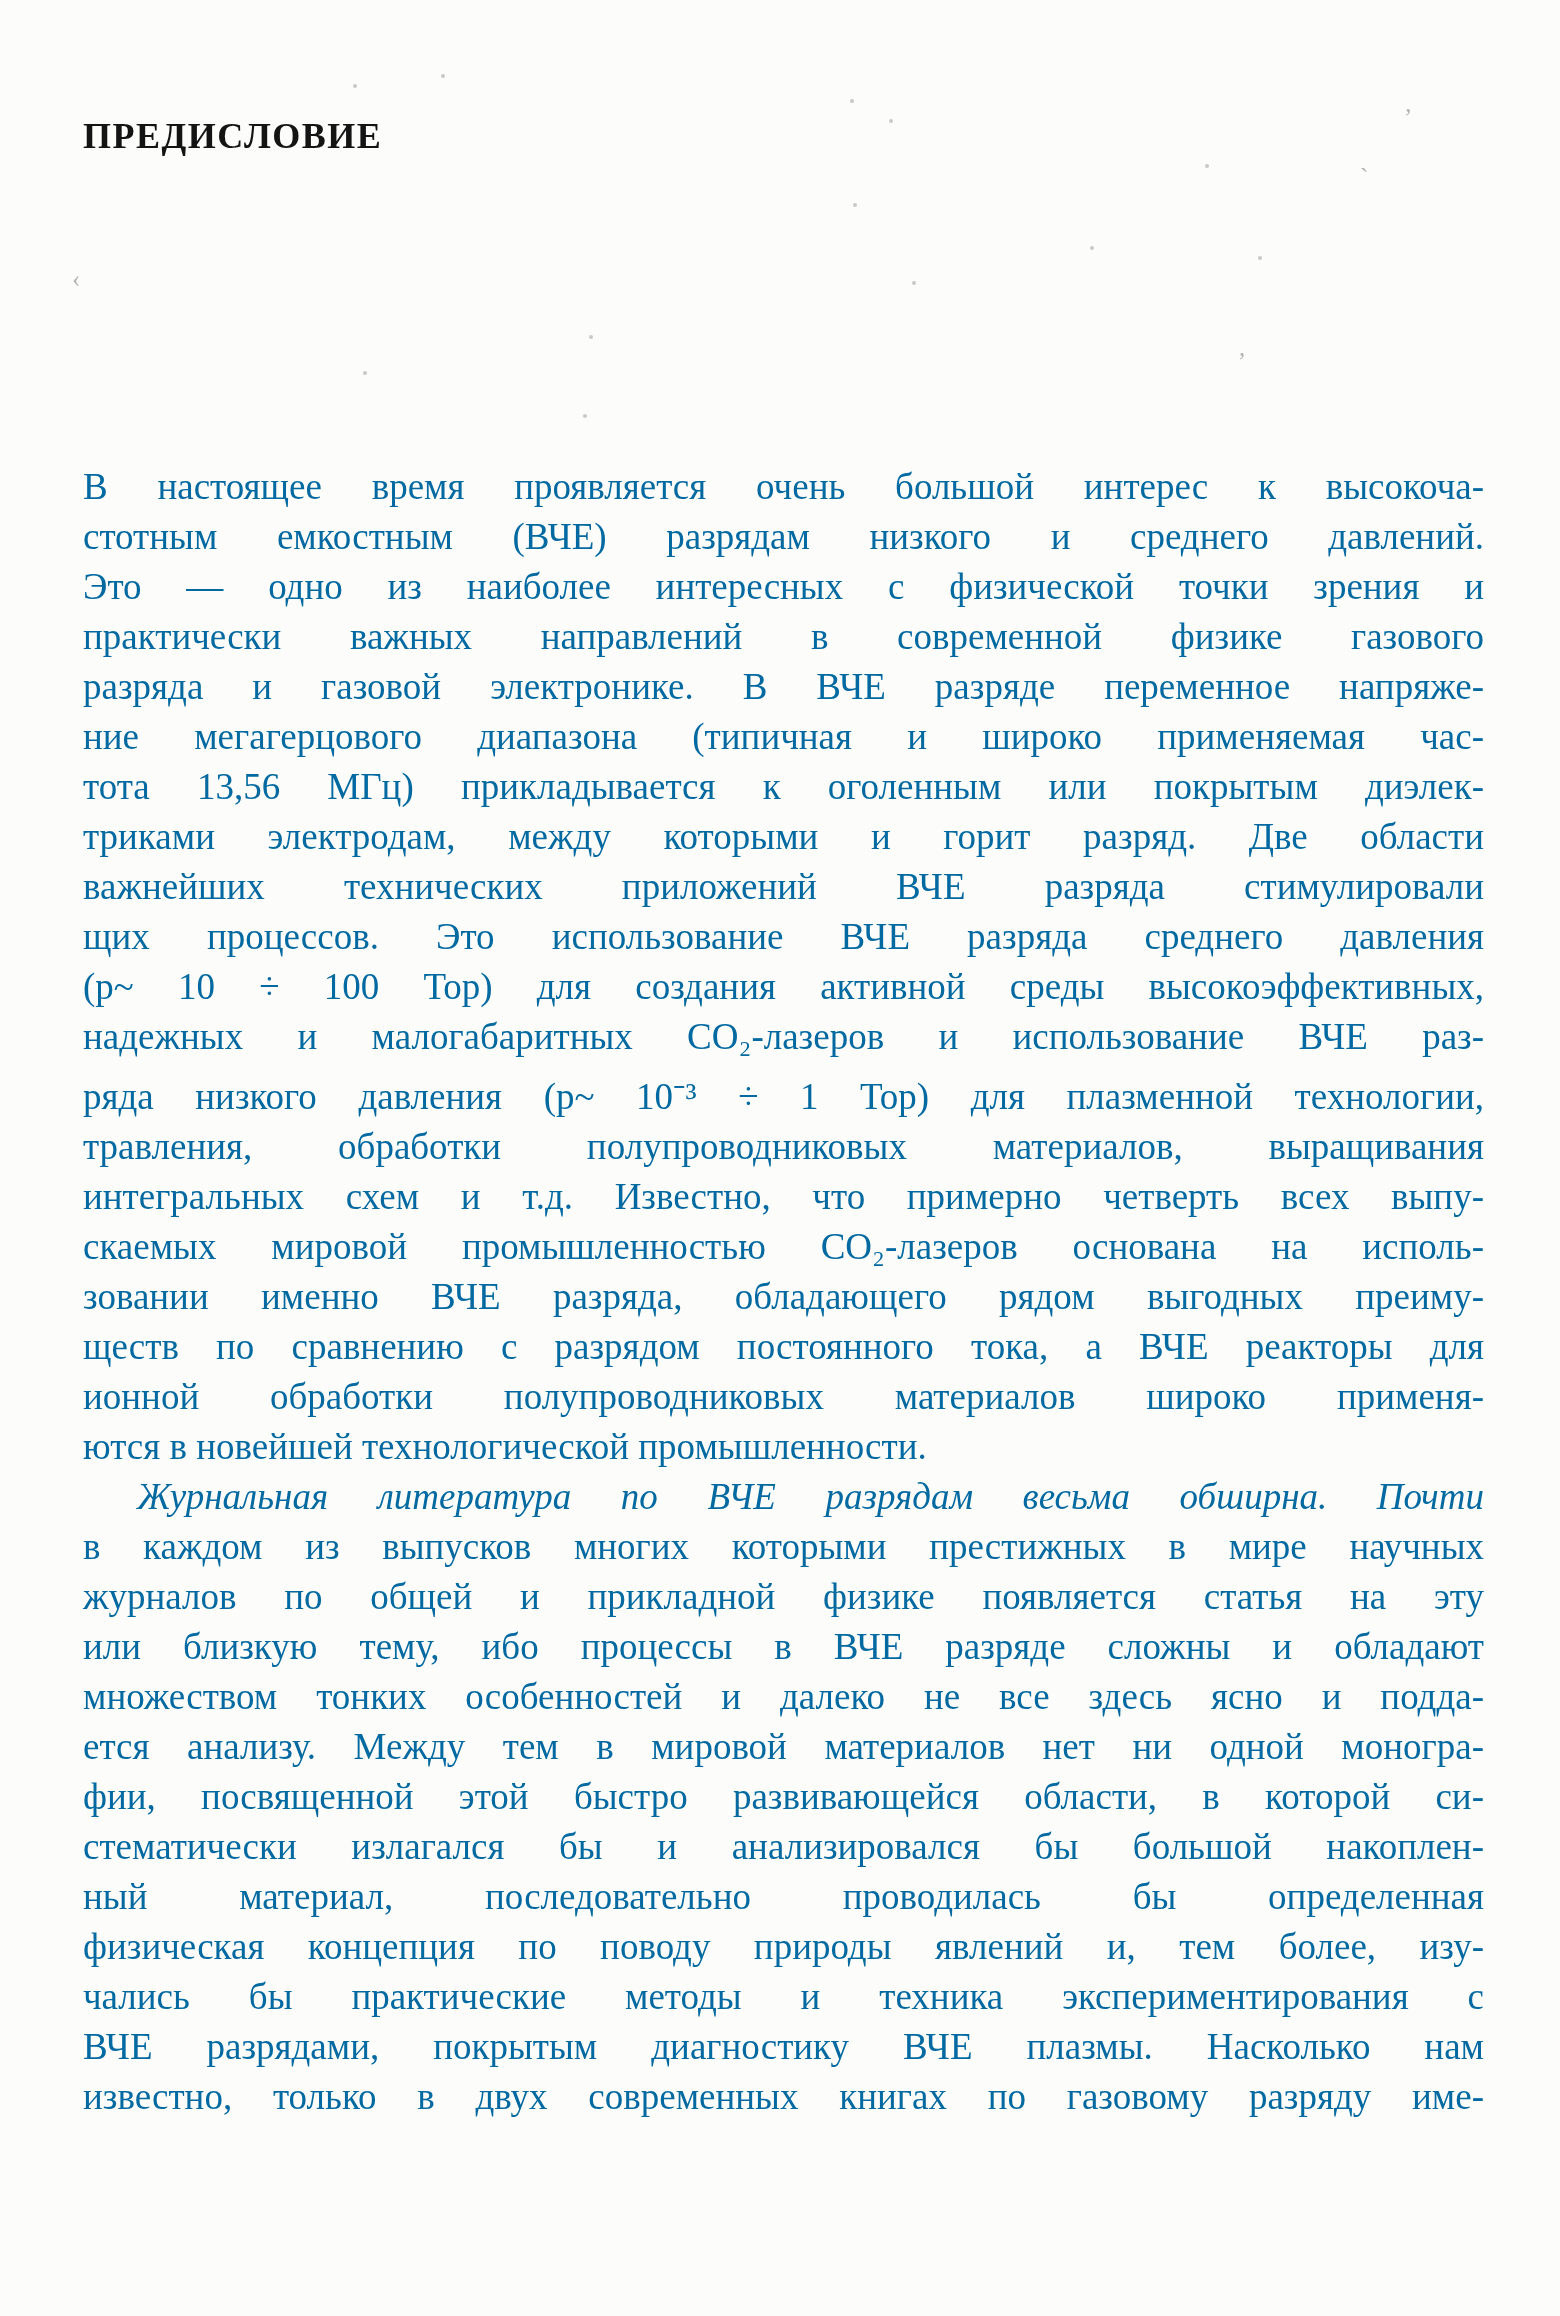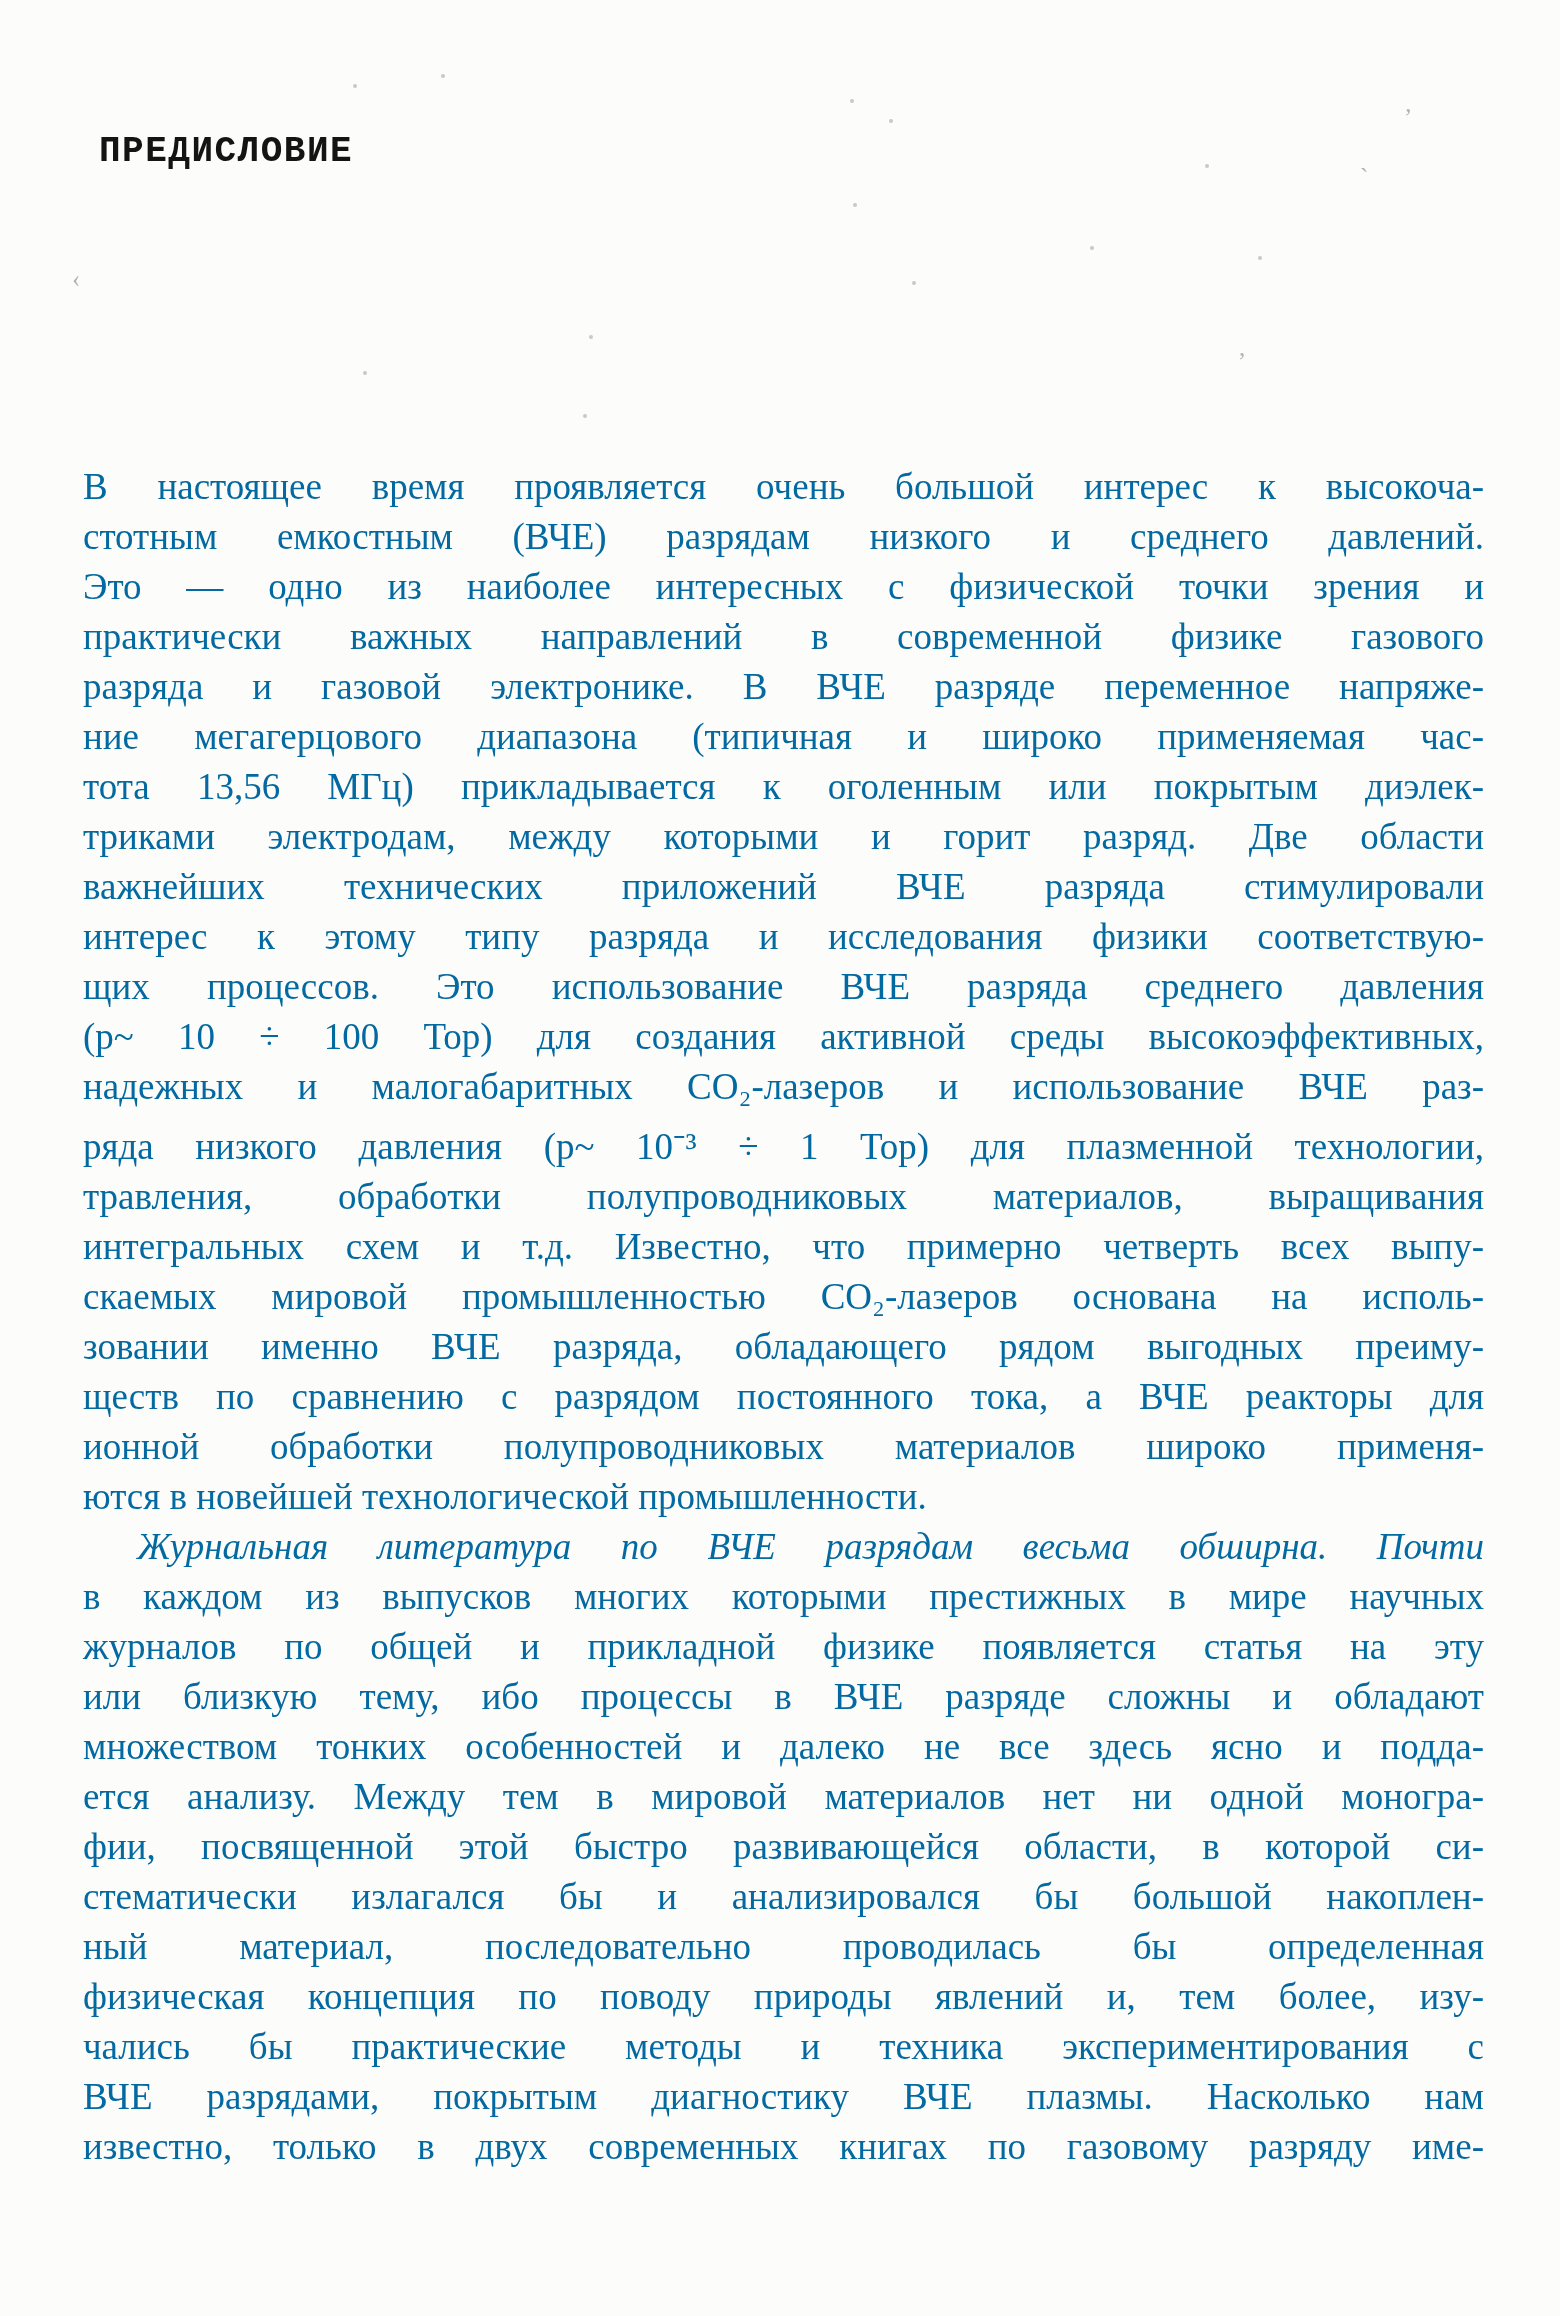--- a/index.html
+++ b/index.html
@@ -16,22 +16,22 @@
     color: #161616;
   }
   .page {
     position: absolute;
     inset: 0;
   }
   .title {
     position: absolute;
     left: 83px;
     top: 115px;
-    margin: 16px;
-    font-family: Liberation Mono, monospace;
+    margin: 0;
+    font-family: Liberation Serif, serif;
     font-weight: bold;
     font-size: 36px;
     letter-spacing: 1.5px;
     color: #141414;
   }
   .text-block {
     position: absolute;
     left: 83px;
     top: 462px;
     width: 1401px;
@@ -82,21 +82,20 @@
 
     <div class="line">В настоящее время проявляется очень большой интерес к высокоча-</div>
     <div class="line">стотным емкостным (ВЧЕ) разрядам низкого и среднего давлений.</div>
     <div class="line">Это — одно из наиболее интересных с физической точки зрения и</div>
     <div class="line">практически важных направлений в современной физике газового</div>
     <div class="line">разряда и газовой электронике. В ВЧЕ разряде переменное напряже-</div>
     <div class="line">ние мегагерцового диапазона (типичная и широко применяемая час-</div>
     <div class="line">тота 13,56 МГц) прикладывается к оголенным или покрытым диэлек-</div>
     <div class="line">триками электродам, между которыми и горит разряд. Две области</div>
     <div class="line">важнейших технических приложений ВЧЕ разряда стимулировали</div>
-    <div class="line">интерес к этому типу разряда и исследования физики соответствую-</div>
     <div class="line">щих процессов. Это использование ВЧЕ разряда среднего давления</div>
     <div class="line">(p~ 10 ÷ 100 Тор) для создания активной среды высокоэффективных,</div>
     <div class="line">надежных и малогабаритных СО₂-лазеров и использование ВЧЕ раз-</div>
     <div class="line gap-above">ряда низкого давления (p~ 10⁻³ ÷ 1 Тор) для плазменной технологии,</div>
     <div class="line">травления, обработки полупроводниковых материалов, выращивания</div>
     <div class="line">интегральных схем и т.д. Известно, что примерно четверть всех выпу-</div>
     <div class="line">скаемых мировой промышленностью СО₂-лазеров основана на исполь-</div>
     <div class="line">зовании именно ВЧЕ разряда, обладающего рядом выгодных преиму-</div>
     <div class="line">ществ по сравнению с разрядом постоянного тока, а ВЧЕ реакторы для</div>
     <div class="line">ионной обработки полупроводниковых материалов широко применя-</div>

